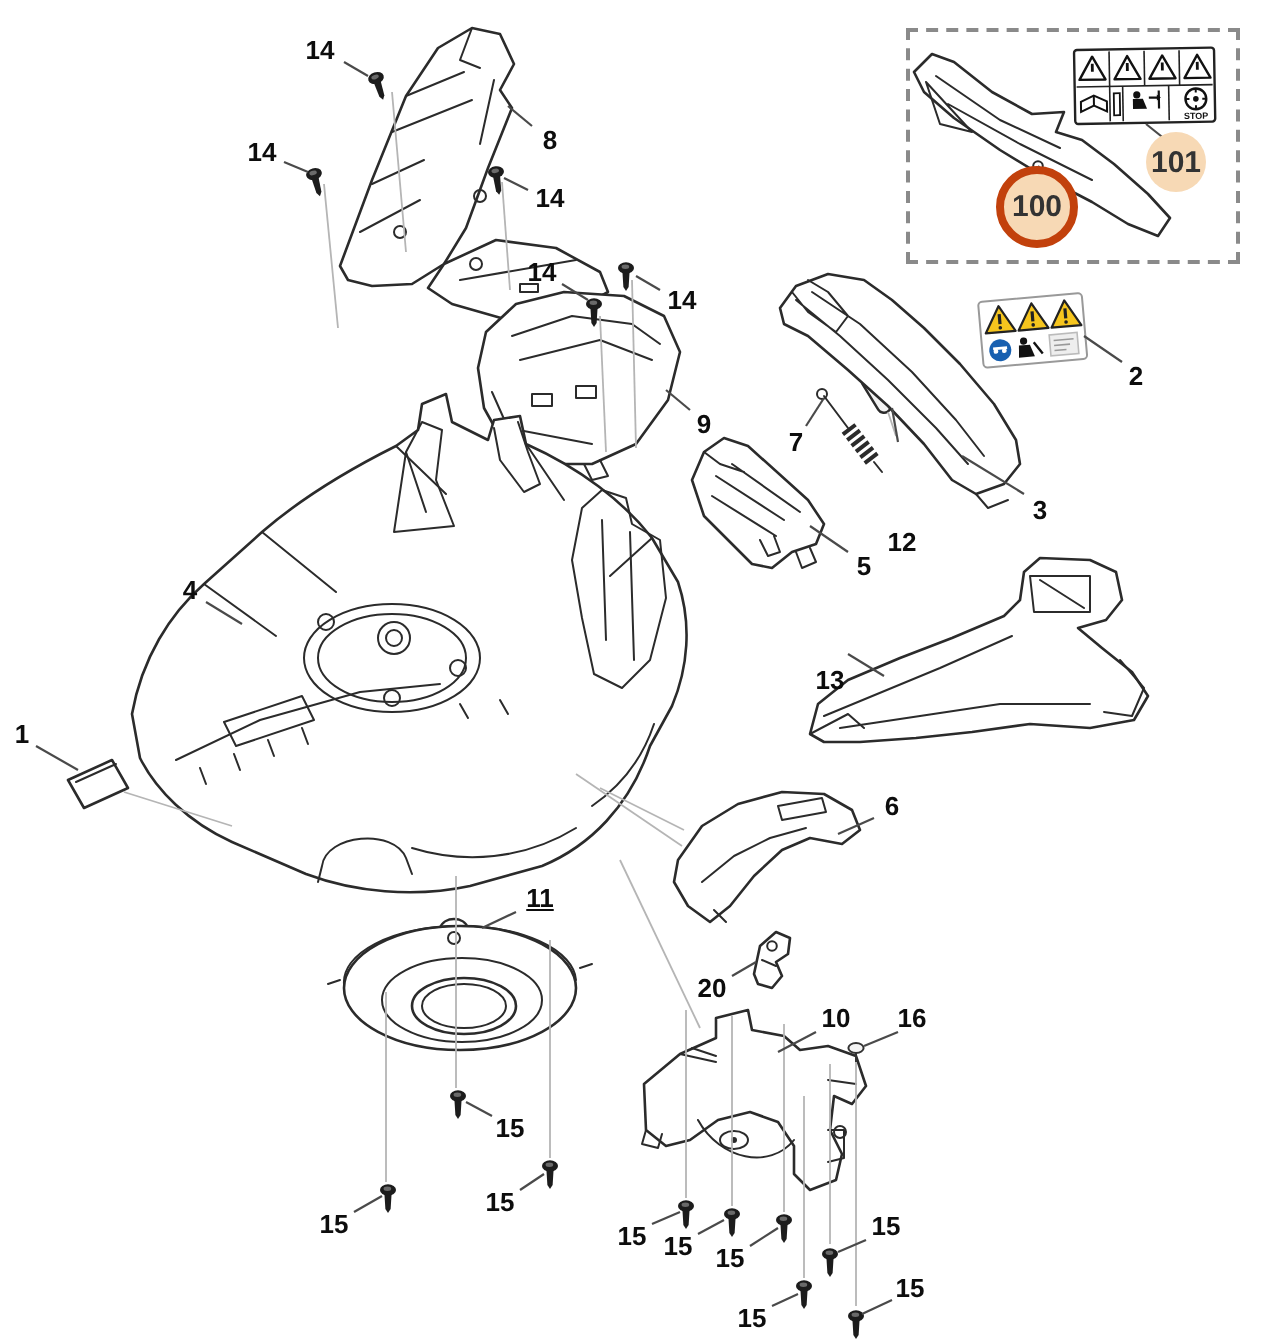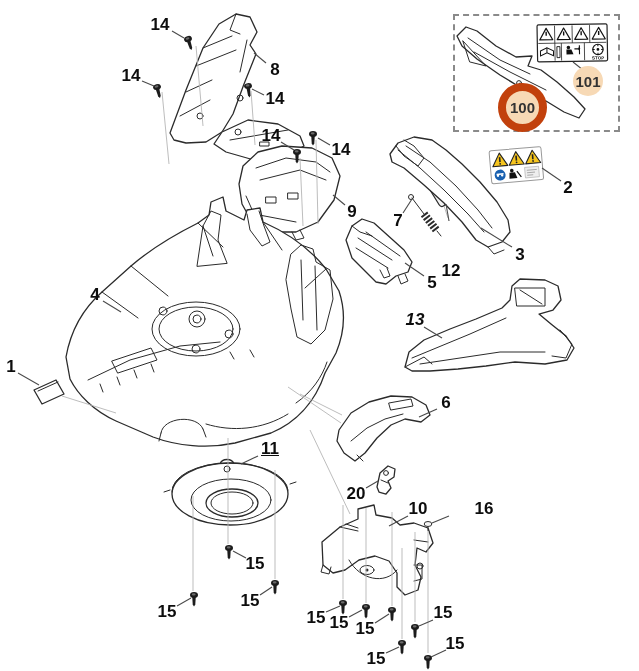--- a/index.html
+++ b/index.html
@@ -2,25 +2,25 @@
 <html><head>
 <meta charset="utf-8">
 <style>
   html,body{margin:0;padding:0;background:#ffffff;}
   #stage{position:relative;width:639px;height:671px;background:#ffffff;overflow:hidden;
          font-family:"Liberation Sans", sans-serif;}
   svg{position:absolute;left:0;top:0;}
   #overlay{pointer-events:none;}
   .p{fill:#ffffff;stroke:#2b2b2b;stroke-width:1.3;stroke-linejoin:round;}
   .l{fill:none;stroke:#2b2b2b;stroke-width:1;stroke-linejoin:round;stroke-linecap:round;}
-  .callout{position:absolute;transform:translate(-50%,-50%);font-size:17px;font-weight:700;
+  .callout{position:absolute;transform:translate(-50%,-50%);font-size:13px;font-weight:700;
            color:#0d0d0d;letter-spacing:0;white-space:nowrap;cursor:default;}
   .badge{position:absolute;border-radius:50%;display:flex;align-items:center;justify-content:center;
          font-size:15px;font-weight:700;color:#4a3category0;}
-  #badge100{left:498px;top:83px;width:33px;height:33px;border:8px solid #c2410c;background:#f7d9b5;color:#333;}
+  #badge100{left:498px;top:83px;width:33px;height:33px;border:4px solid #c2410c;background:#f7d9b5;color:#333;}
   #badge101{left:573px;top:66px;width:30px;height:30px;background:#f7d9b5;color:#333;}
   #inset-box{position:absolute;left:453px;top:14px;width:163px;height:114px;border:2px dashed #8a8a8a;}
 </style>
 </head>
 <body>
 
 <div id="stage">
 
   <svg id="art" width="639" height="671" viewBox="0 0 639 671">
     <defs>
@@ -291,27 +291,27 @@
     <div class="callout" style="left: 275px; top: 99px;">14</div>
     <div class="callout" style="left: 271px; top: 136px;">14</div>
     <div class="callout" style="left: 341px; top: 150px;">14</div>
     <div class="callout" style="left: 352px; top: 212px;">9</div>
     <div class="callout" style="left: 398px; top: 221px;">7</div>
     <div class="callout" style="left: 451px; top: 229px; margin-top: 42px;">12</div>
     <div class="callout" style="left: 520px; top: 255px;">3</div>
     <div class="callout" style="left: 432px; top: 283px;">5</div>
     <div class="callout" style="left: 568px; top: 188px;">2</div>
     <div class="callout" style="left: 95px; top: 295px;">4</div>
-    <div class="callout" style="left: 415px; top: 320px; font-style: italic;">13</div>
+    <div class="callout" style="left: 415px; top: 340px;">13</div>
     <div class="callout" style="left: 11px; top: 367px;">1</div>
     <div class="callout" style="left: 270px; top: 449px; text-decoration: underline;">11</div>
     <div class="callout" style="left: 446px; top: 403px;">6</div>
     <div class="callout" style="left: 356px; top: 494px;">20</div>
     <div class="callout" style="left: 418px; top: 509px;">10</div>
-    <div class="callout" style="left: 456px; top: 509px; margin-left: 28px;">16</div>
+    <div class="callout" style="left: 456px; top: 509px;">16</div>
     <div class="callout" style="left: 255px; top: 564px;">15</div>
     <div class="callout" style="left: 167px; top: 612px;">15</div>
     <div class="callout" style="left: 250px; top: 601px;">15</div>
     <div class="callout" style="left: 316px; top: 618px;">15</div>
     <div class="callout" style="left: 339px; top: 623px;">15</div>
     <div class="callout" style="left: 365px; top: 629px;">15</div>
     <div class="callout" style="left: 443px; top: 613px;">15</div>
     <div class="callout" style="left: 376px; top: 659px;">15</div>
     <div class="callout" style="left: 455px; top: 644px;">15</div>
   </div>

